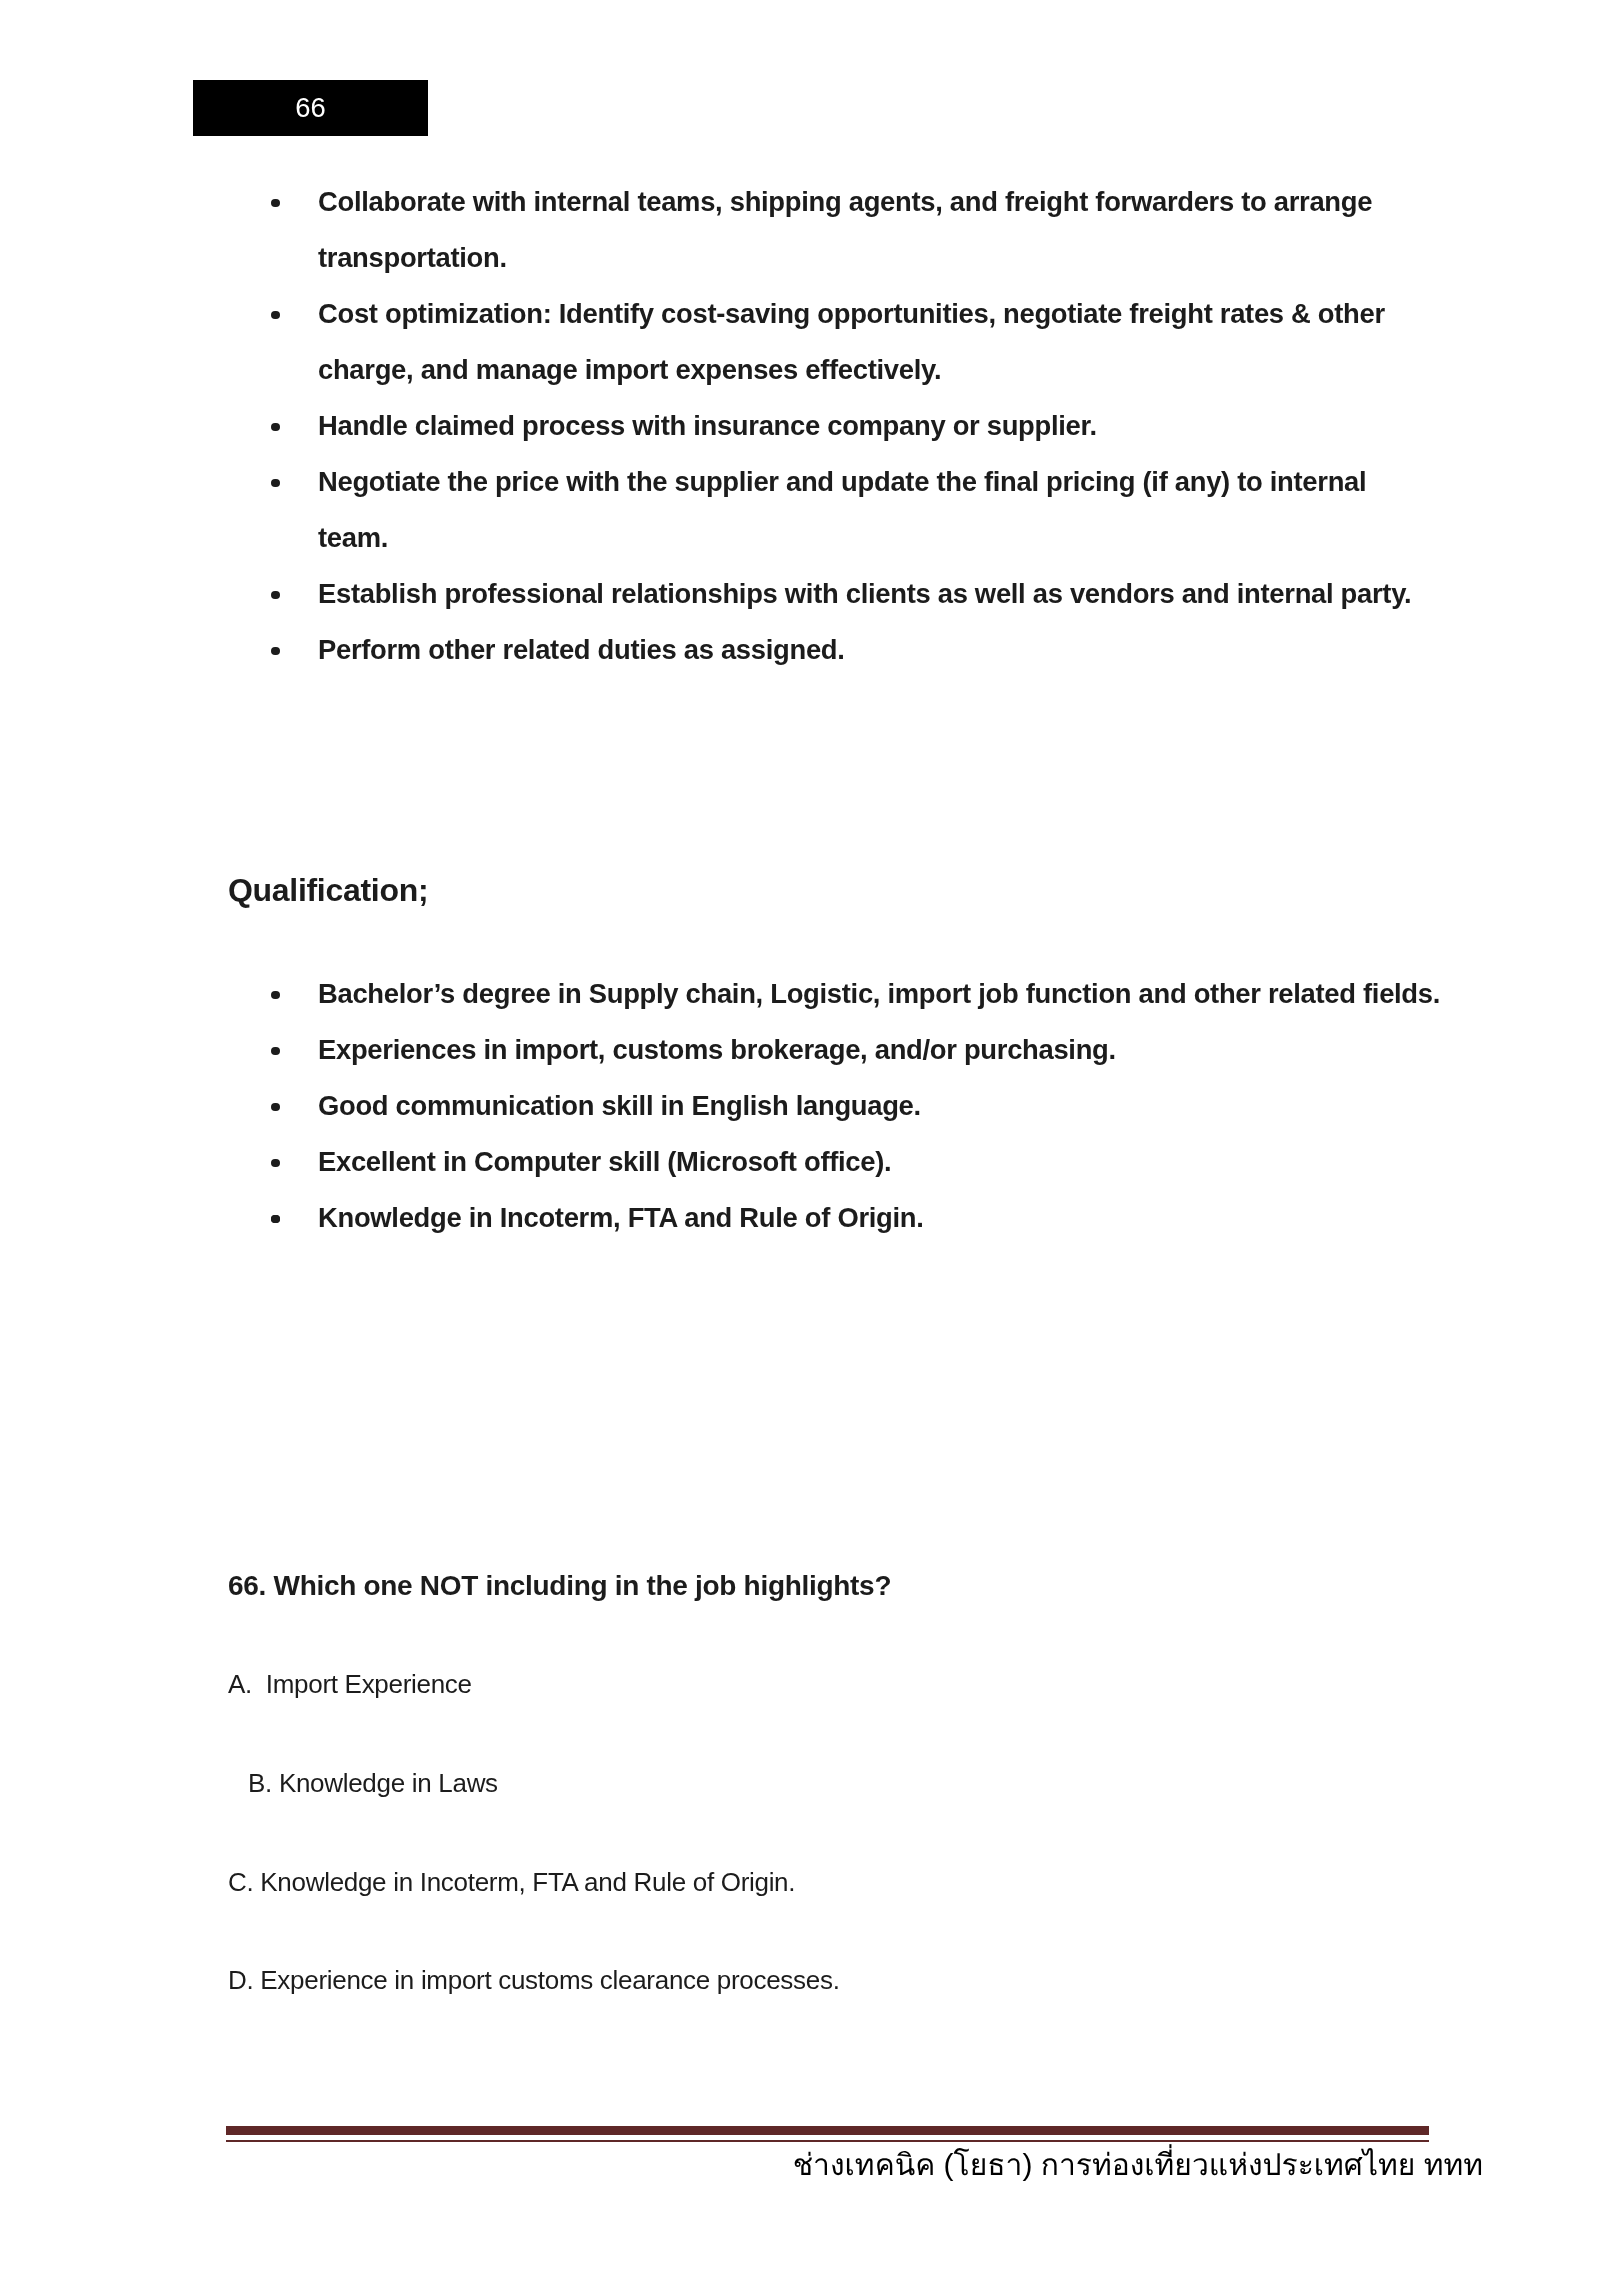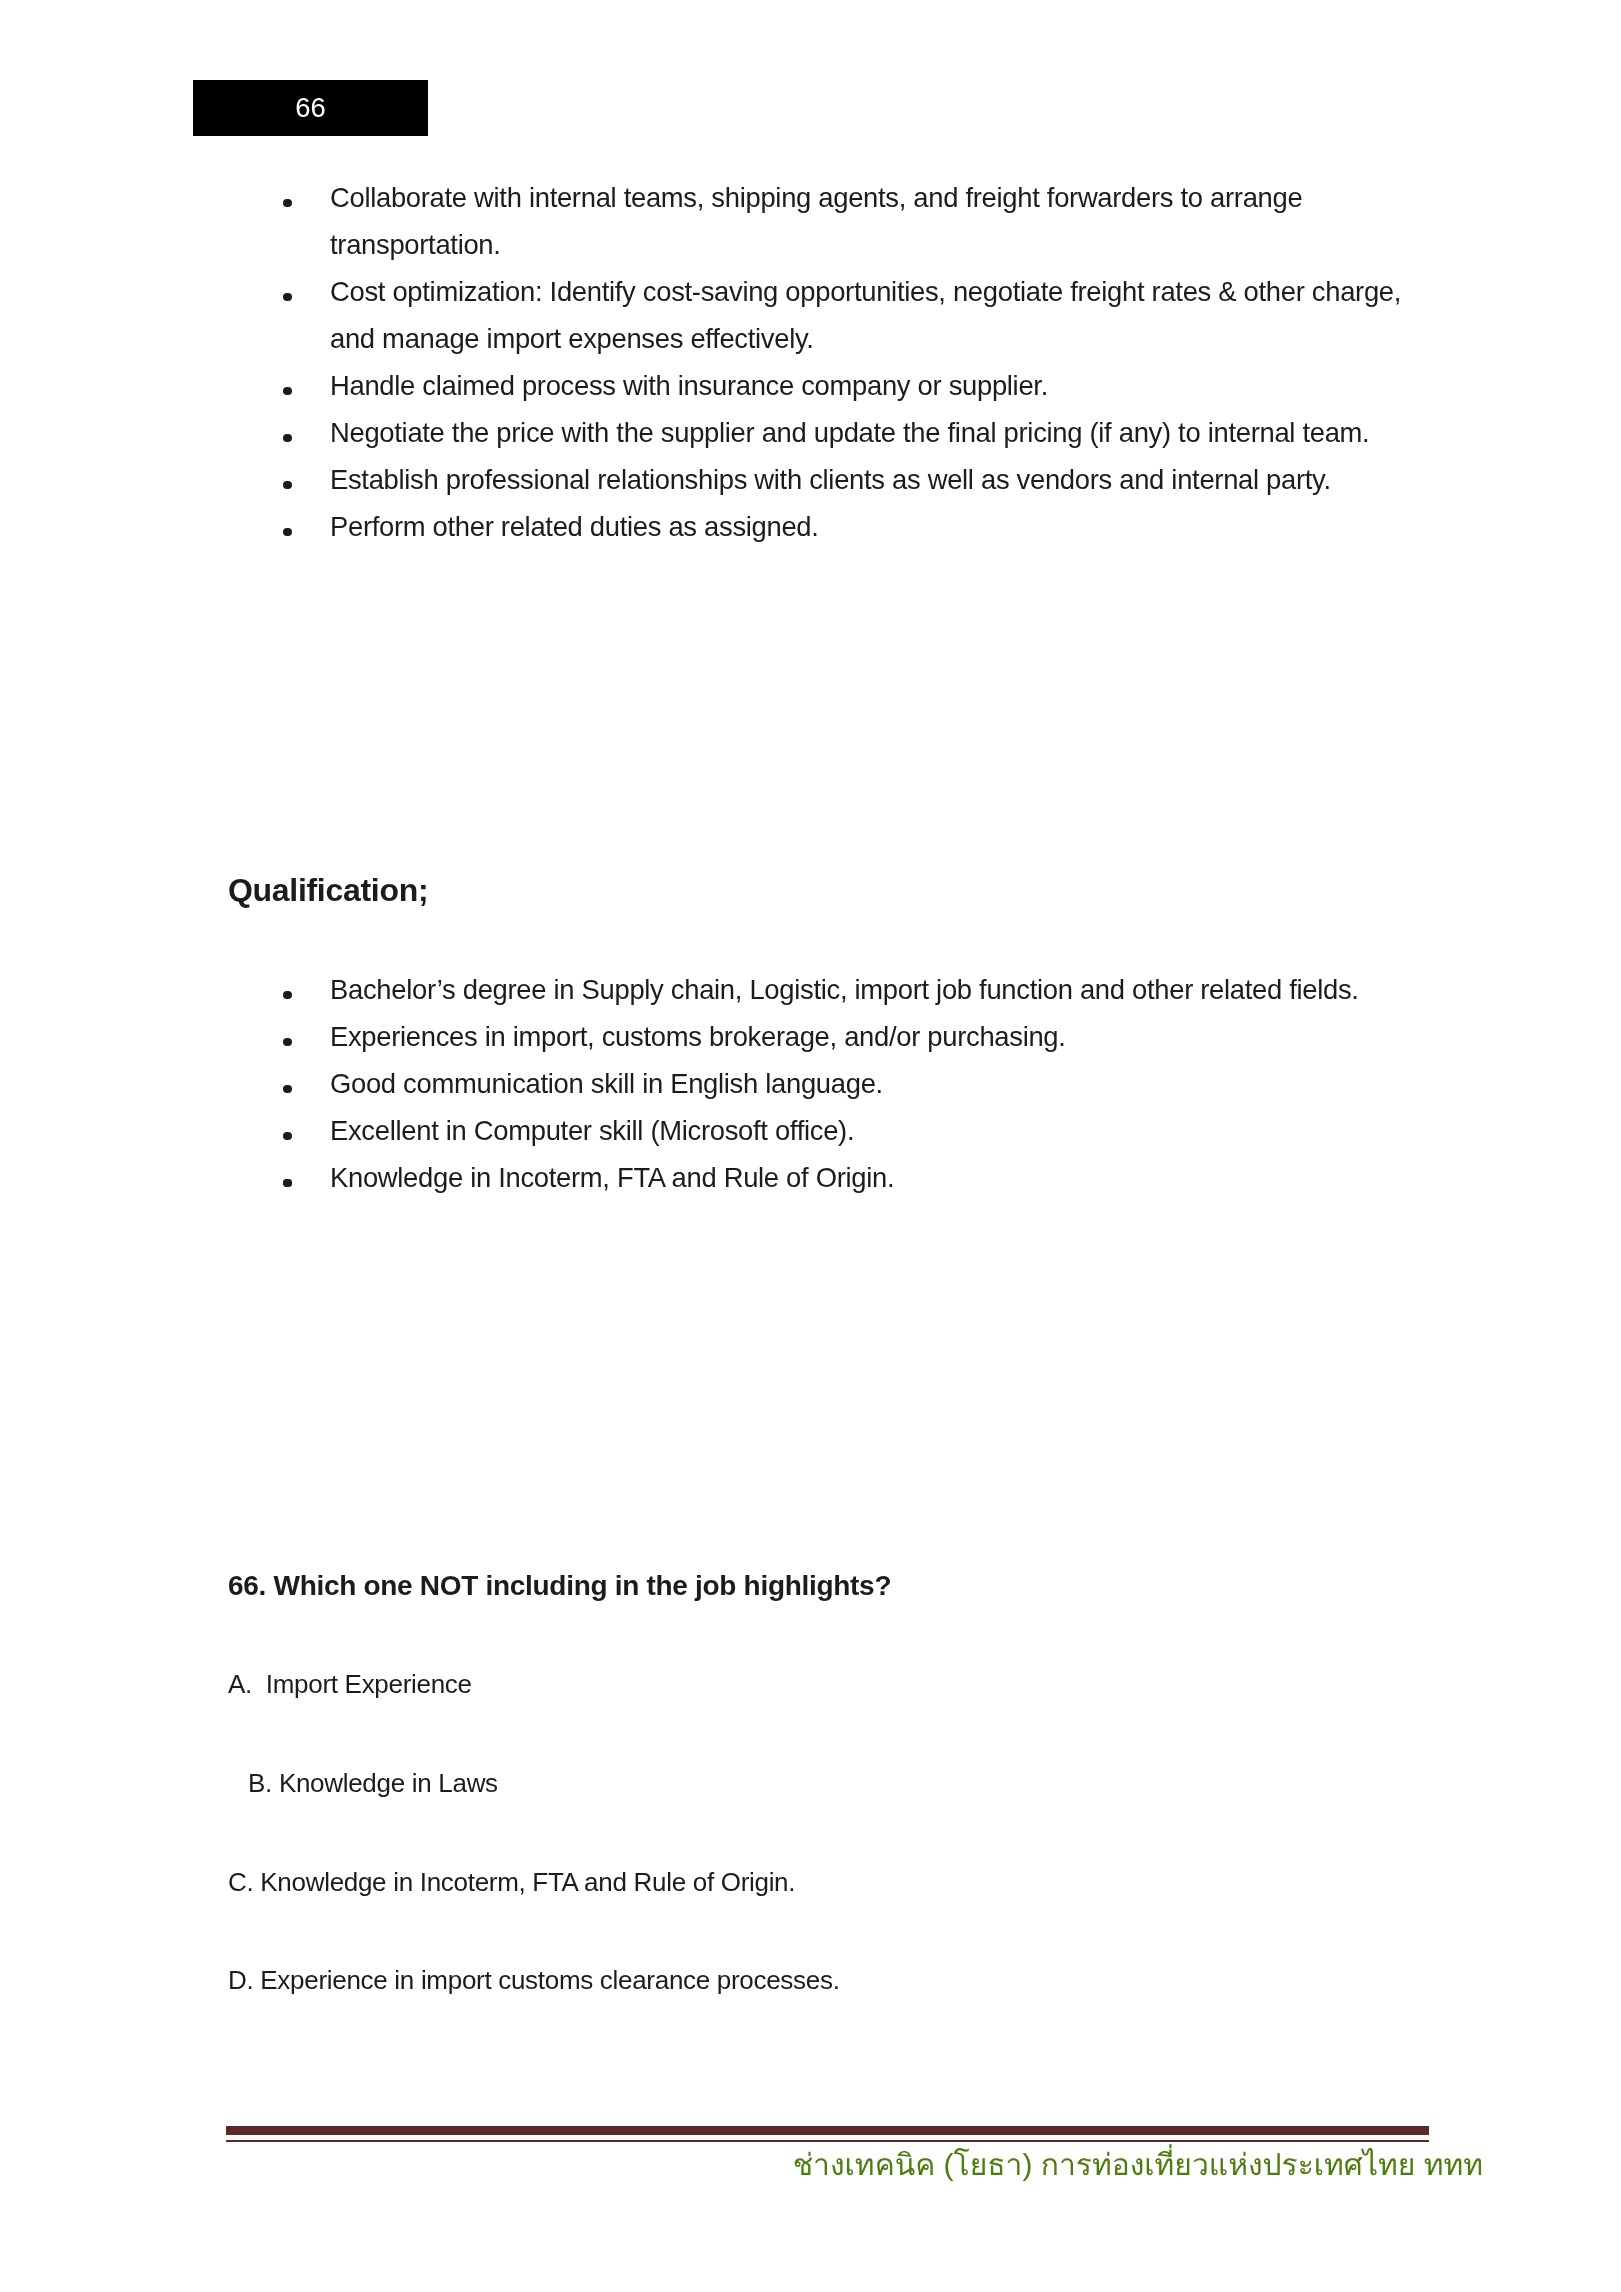--- a/index.html
+++ b/index.html
@@ -31,28 +31,28 @@
   }
   .page-number-box span {
     color: #ffffff;
     font-size: 27.4px;
     font-weight: 300;
   }
 
   
   .list {
     position: absolute;
-    left: 228px;
+    left: 216px;
     width: 1225px;
     margin: 0;
     padding: 0;
     list-style: none;
     font-size: 27.4px;
-    font-weight: 400;
-    line-height: 47px;
+    font-weight: 700;
+    line-height: 56px;
     letter-spacing: -0.3px;
   }
   .job-list  { top: 174px; }
   .qual-list { top: 966px; }
   .li {
     position: relative;
     padding-left: 102px;
   }
   .dot {
     position: absolute;
@@ -116,21 +116,21 @@
 
   
   .footer-text {
     position: absolute;
     right: 138px;
     top: 2145px;
     font-size: 30px;
     font-weight: 400;
     line-height: 39px;
     text-align: right;
-    color: #4d7c0f;
+    color: #000000;
   }
 </style>
 </head>
 <body>
 
 <div class="page">
 
   <div class="page-number-box" style="background: #000000;">
     <span>66</span>
   </div>

